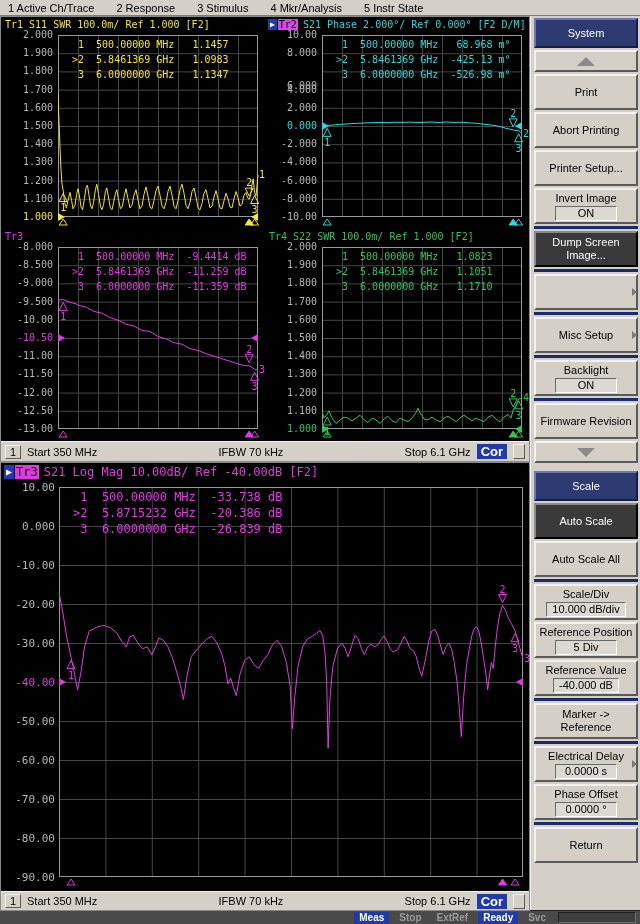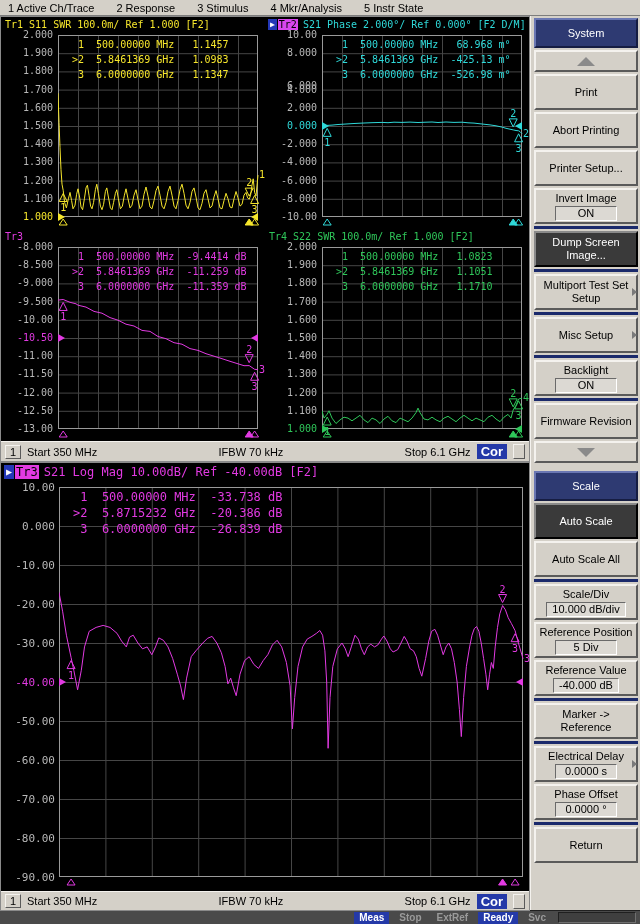--- a/index.html
+++ b/index.html
@@ -455,21 +455,20 @@
       <div class="sbtn">
         <div>Invert Image</div>
         <div class="sval">ON</div>
       </div>
       <div class="sep"></div>
       <div class="sbtn sdark">
         <div>Dump Screen Image...</div>
       </div>
       <div class="sep"></div>
       <div class="sbtn">
-        <div>Multiport Test Set Setup</div>
         <div class="sarrow"></div>
       </div>
       <div class="sep"></div>
       <div class="sbtn">
         <div>Misc Setup</div>
         <div class="sarrow"></div>
       </div>
       <div class="sep"></div>
       <div class="sbtn">
         <div>Backlight</div>

